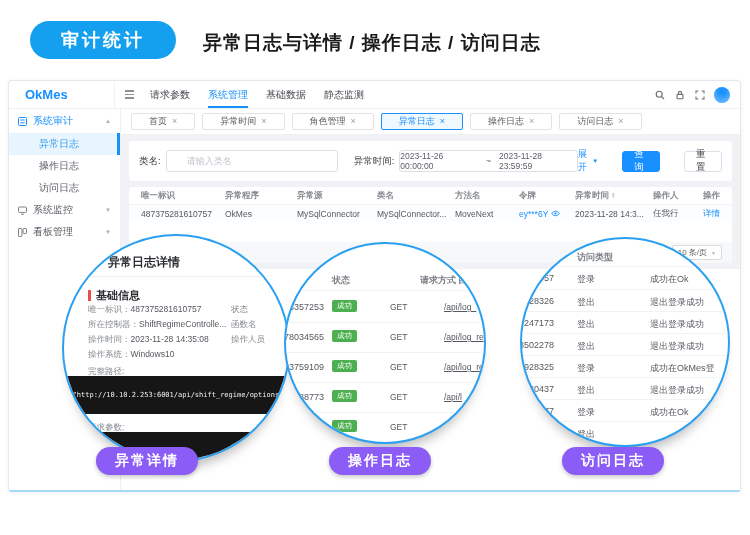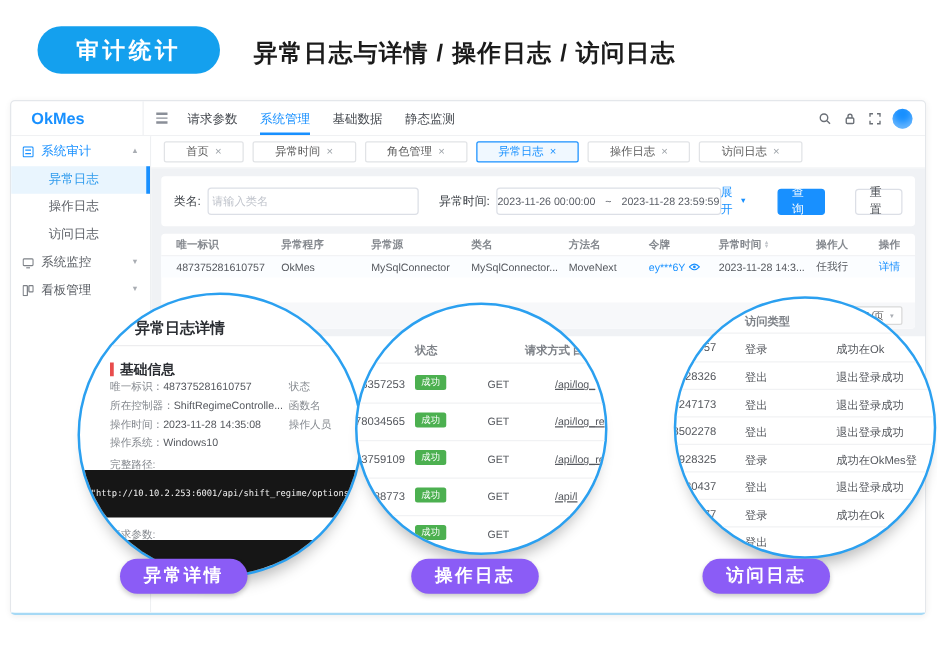--- a/index.html
+++ b/index.html
@@ -51,21 +51,21 @@
   .tab.active .x { color:#1890ff; }
 
   
   .content { position:absolute; left:112px; top:54px; right:0; bottom:0; background:#fff; }
   .content-gray { position:absolute; left:0; top:0; right:0; height:134px; background:#f0f2f5; }
 
   .filter-card { position:absolute; left:8px; top:6px; right:8px; height:40px; background:#fff; border-radius:3px;
     display:flex; align-items:center; padding:0 10px; }
   .flabel { font-size:9.5px; color:#3c4046; margin-right:5px; white-space:nowrap; }
   .flt-input { width:188px; height:22px; border:1px solid #dcdfe6; border-radius:3px; font-size:9px;
-    padding:0 3px; color:#333; outline:none; font-family:"Liberation Sans",sans-serif; }
+    padding:0 20px; color:#333; outline:none; font-family:"Liberation Sans",sans-serif; }
   .flt-input::placeholder { color:#c0c4cc; }
   .date-box { width:200px; height:22px; border:1px solid #dcdfe6; border-radius:3px; display:flex;
     align-items:center; justify-content:center; gap:8px; font-size:8.5px; color:#5a5e66; cursor:pointer; }
   .flt-right { margin-left:auto; display:flex; align-items:center; gap:24px; }
   .expand-link { font-size:9.5px; color:#1890ff; cursor:pointer; display:flex; align-items:center; gap:3px; }
   .expand-link .caret { font-size:6px; }
   .btn { height:21px; padding:0 11px; border-radius:3px; font-size:9.5px; display:flex; align-items:center; cursor:pointer; }
   .btn-primary { background:#1890ff; color:#fff; border:1px solid #1890ff; }
   .btn-plain { background:#fff; color:#4a4e54; border:1px solid #dcdfe6; }
 
@@ -89,21 +89,21 @@
   .pg-btn.cur { border-color:#1890ff; color:#1890ff; }
   .pg-select { height:15px; border:1px solid #d9d9d9; border-radius:2px; background:#fff; font-size:8px; color:#595959;
     display:flex; align-items:center; gap:4px; padding:0 5px; cursor:pointer; }
   .pg-select .caret { font-size:5px; color:#a9adb3; }
 
   
   .circle { position:absolute; border-radius:50%; border:2px solid #2ba0f0; background:#fff; overflow:hidden;
     box-shadow:0 12px 12px -7px rgba(0,0,0,.28); }
   .c-detail { left:62px; top:234px; width:228px; height:228px; }
   .c-op     { left:284px; top:242px; width:202px; height:202px; }
-  .c-acc    { left:539px; top:237px; width:210px; height:210px; }
+  .c-acc    { left:520px; top:237px; width:210px; height:210px; }
 
   .d-title { position:absolute; left:44px; top:18px; font-size:12px; font-weight:bold; color:#2b2e33; }
   .d-back { position:absolute; left:28px; top:17px; font-size:12px; color:#45494f; cursor:pointer; }
   .d-div { position:absolute; left:14px; right:14px; top:40px; border-top:1px solid #ededef; }
   .d-sec { position:absolute; left:24px; top:52px; display:flex; align-items:center; gap:5px;
     font-size:11px; font-weight:bold; color:#2b2e33; }
   .d-sec i { width:3px; height:11px; background:#e84c4c; }
   .d-field { position:absolute; left:24px; font-size:8.5px; color:#55585e; white-space:nowrap; }
   .d-field b { font-weight:normal; color:#84888e; }
   .d-side { position:absolute; left:167px; font-size:8.5px; color:#84888e; white-space:nowrap; }

